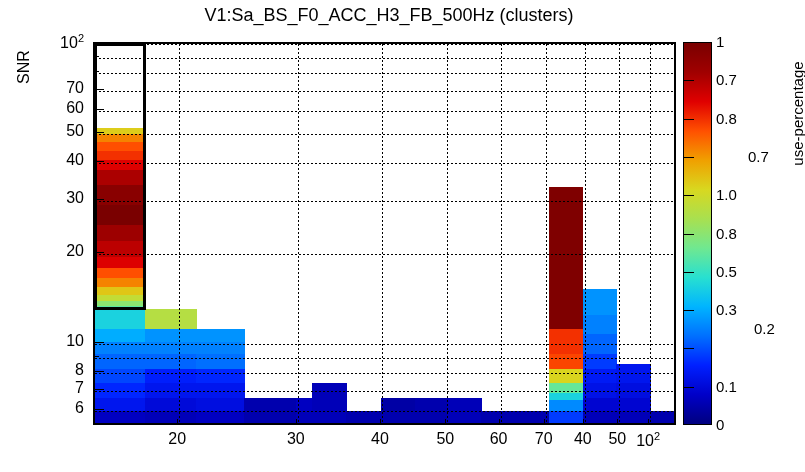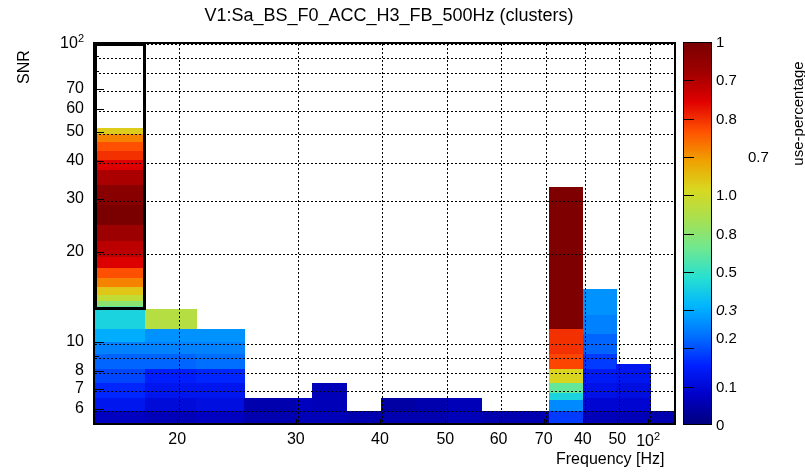--- a/index.html
+++ b/index.html
@@ -58,21 +58,20 @@
   }
 </style>
 </head>
 <body>
 
 <div id="root">
 
   <div class="ttl">V1:Sa_BS_F0_ACC_H3_FB_500Hz (clusters)</div>
 
   <div id="ytitle">SNR</div>
-  <div id="xtitle">Frequency [Hz]</div>
 
   <div id="frame">
     <div id="cells">
         <div class="cell" style="left: 0px; width: 50.6793px; top: 84.0142px; height: 6.96149px; background: rgb(221, 205, 26);"></div>
         <div class="cell" style="left: 0px; width: 50.6793px; top: 90.3757px; height: 8.6676px; background: rgb(245, 131, 0);"></div>
         <div class="cell" style="left: 0px; width: 50.6793px; top: 98.4433px; height: 9.1999px; background: rgb(255, 79, 0);"></div>
         <div class="cell" style="left: 0px; width: 50.6793px; top: 107.043px; height: 9.80744px; background: rgb(243, 48, 0);"></div>
         <div class="cell" style="left: 0px; width: 50.6793px; top: 116.251px; height: 10.5074px; background: rgb(221, 0, 0);"></div>
         <div class="cell" style="left: 0px; width: 50.6793px; top: 126.158px; height: 15.1021px; background: rgb(171, 0, 0);"></div>
         <div class="cell" style="left: 0px; width: 50.6793px; top: 140.66px; height: 21.3396px; background: rgb(137, 0, 0);"></div>
@@ -235,22 +234,22 @@
       <div class="cblab" style="top: 109.6px;">0.8</div>
       <div class="cbtick" style="top: 157px;"></div>
       <div class="cblab" style="top: 147.9px; margin-left: 32px;">0.7</div>
       <div class="cbtick" style="top: 195px;"></div>
       <div class="cblab" style="top: 186.2px;">1.0</div>
       <div class="cbtick" style="top: 234px;"></div>
       <div class="cblab" style="top: 224.5px;">0.8</div>
       <div class="cbtick" style="top: 272px;"></div>
       <div class="cblab" style="top: 262.8px;">0.5</div>
       <div class="cbtick" style="top: 310px;"></div>
-      <div class="cblab" style="top: 301.1px; font-style: italic;">0.3</div>
+      <div class="cblab" style="top: 301.1px;">0.3</div>
       <div class="cbtick" style="top: 348px;"></div>
-      <div class="cblab" style="top: 329px;">0.2</div>
+      <div class="cblab" style="top: 320px; margin-left: 38px;">0.2</div>
       <div class="cbtick" style="top: 387px;"></div>
       <div class="cblab" style="top: 377.7px;">0.1</div>
       <div class="cblab" style="top: 416px;">0</div>
     </div>
   <div id="cbtitle">use-percentage</div>
 
 </div>
 
 </body></html>

